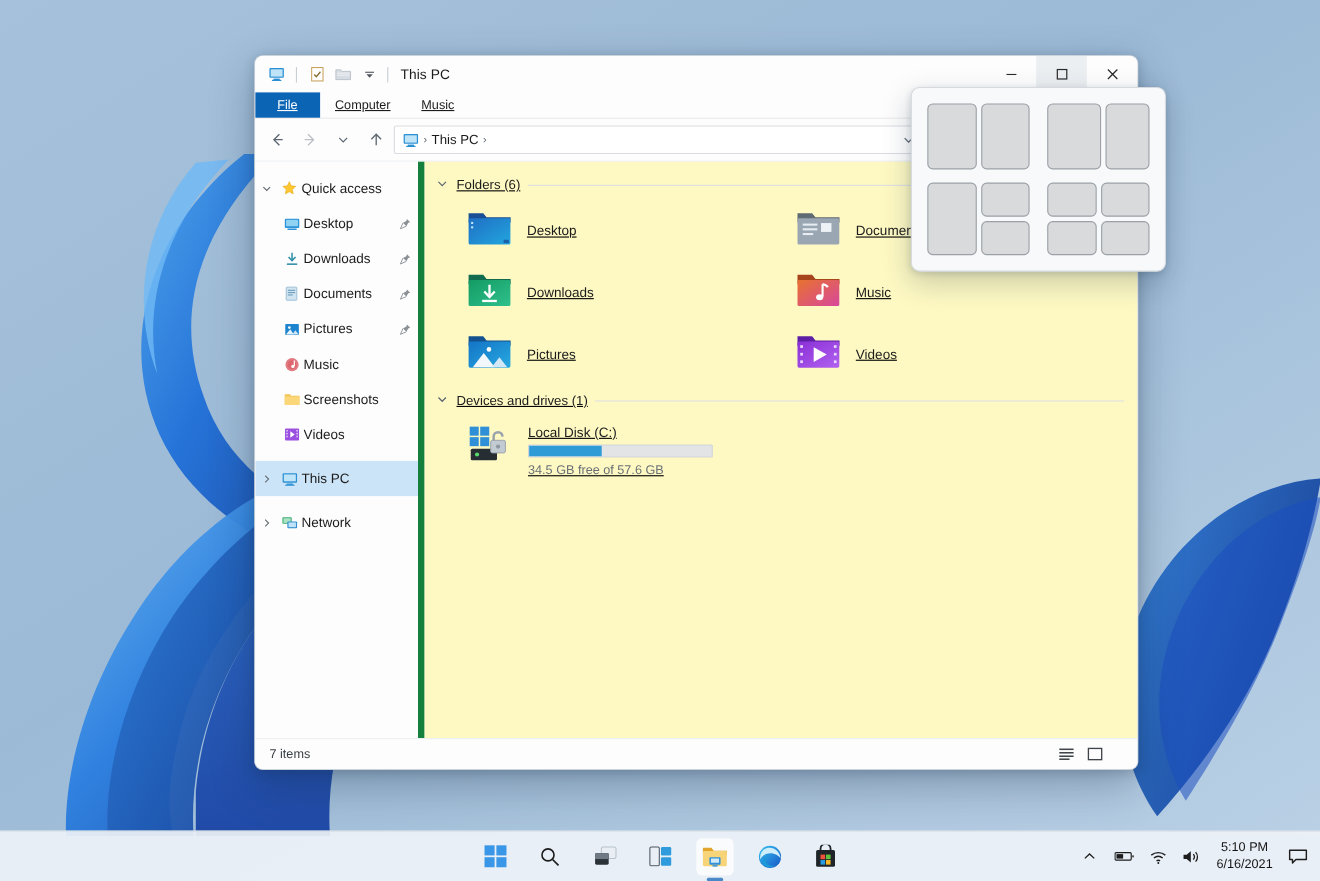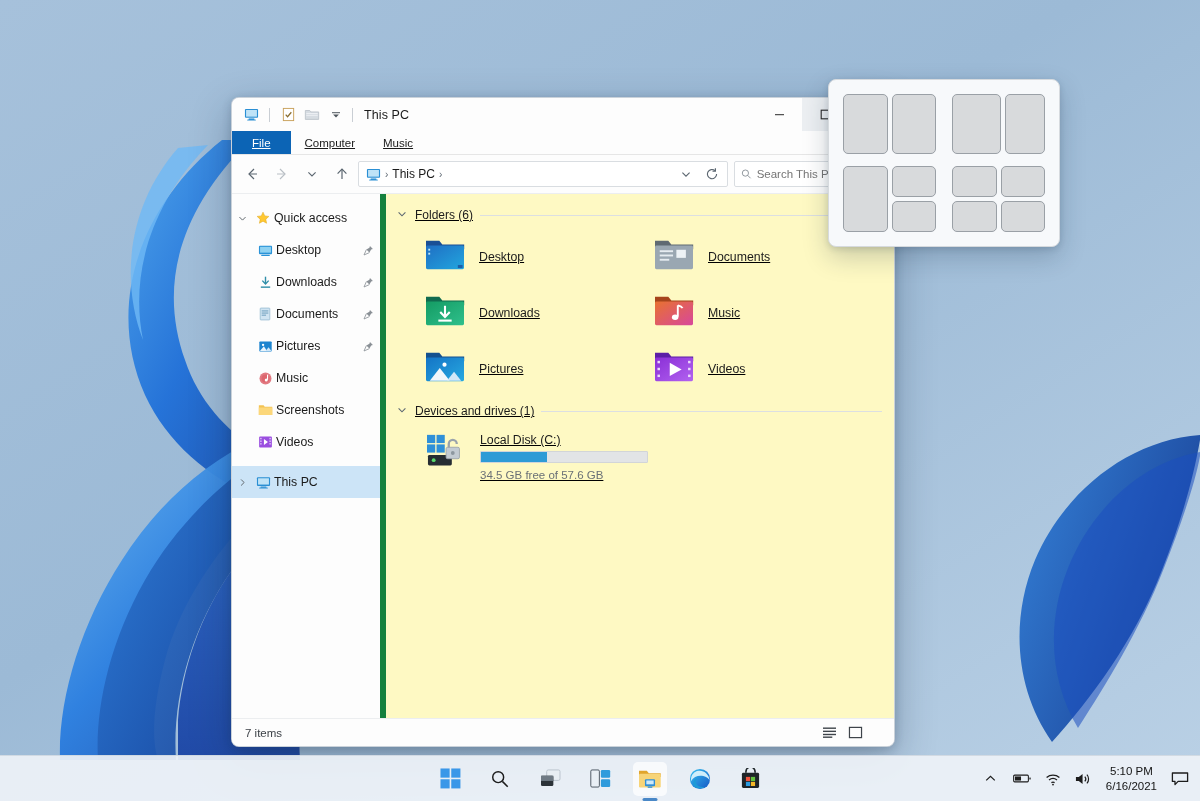--- a/index.html
+++ b/index.html
@@ -11,28 +11,27 @@
   
   #desktop {
     position: relative; width: 1200px; height: 801px;
     background: linear-gradient(150deg, #a9c4dd 0%, #9dbcd8 35%, #aac6de 70%, #b6cfe4 100%);
     overflow: hidden;
   }
   #wallpaper-svg { position: absolute; inset: 0; width: 1200px; height: 760px; }
 
   
   #explorer {
-    position: absolute; left: 231px; top: 50px; width: 664px; height: 650px;
+    position: absolute; left: 231px; top: 50px; width: 804px; height: 650px;
     background: #fdfdfd;
     border-radius: 8px;
     box-shadow: 0 14px 40px rgba(18,38,63,.30), 0 2px 10px rgba(18,38,63,.20);
     overflow: hidden;
     display: flex; flex-direction: column;
     border: 1px solid rgba(160,175,190,.55);
-    margin-top: 47px;
   }
 
   
   .titlebar {
     height: 33px; display: flex; align-items: center;
     background: #fdfdfd; padding-left: 8px; flex: 0 0 auto;
   }
   .qat { display: flex; align-items: center; gap: 2px; }
   .qat-btn {
     width: 22px; height: 22px; display: flex; align-items: center; justify-content: center;
@@ -489,20 +488,36 @@
             <svg width="15" height="15" viewBox="0 0 16 16" aria-hidden="true">
               <rect x="1" y="2.4" width="14" height="9.2" rx="1" fill="#2a8fd4"></rect>
               <rect x="2.2" y="3.5" width="11.6" height="6.7" fill="#bfe3f7"></rect>
               <rect x="5" y="12.3" width="6" height="1.3" fill="#2a8fd4"></rect>
               <rect x="3.4" y="13.4" width="9.2" height="1.1" rx="0.5" fill="#2a8fd4"></rect>
             </svg>
           </span>
           <span class="nav-label">This PC</span>
         </div>
 
+        <div class="nav-item" style="margin-top:8px">
+          <span class="nav-chev">
+            <svg width="9" height="9" viewBox="0 0 10 10" aria-hidden="true">
+                <path d="M3.4 1.6 L6.8 5 L3.4 8.4" stroke="currentColor" stroke-width="1.1" fill="none"></path>
+              </svg>
+          </span>
+          <span class="nav-ico">
+            <svg width="15" height="15" viewBox="0 0 16 16" aria-hidden="true">
+              <rect x="0.8" y="2.4" width="9" height="6.4" rx="0.8" fill="#3aa86e"></rect>
+              <rect x="1.8" y="3.3" width="7" height="4.6" fill="#a9e3c4"></rect>
+              <rect x="5.6" y="6.4" width="9.4" height="6.6" rx="0.8" fill="#2f8fd0"></rect>
+              <rect x="6.7" y="7.4" width="7.2" height="4.6" fill="#bfe3f7"></rect>
+            </svg>
+          </span>
+          <span class="nav-label">Network</span>
+        </div>
       </div>
 
       <div class="content">
 
         <div class="grouphdr">
           <span class="gch">
             <svg width="10" height="10" viewBox="0 0 10 10" aria-hidden="true">
                 <path d="M1.6 3.4 L5 6.8 L8.4 3.4" stroke="currentColor" stroke-width="1.1" fill="none"></path>
               </svg>
           </span>

